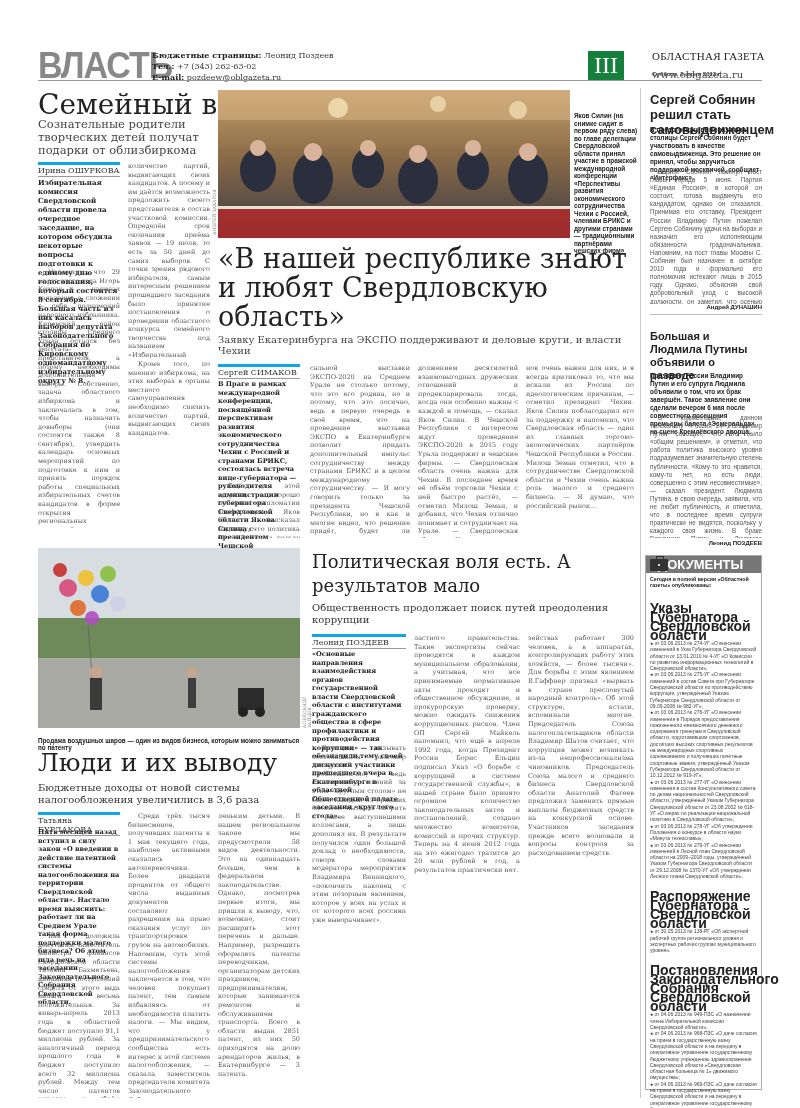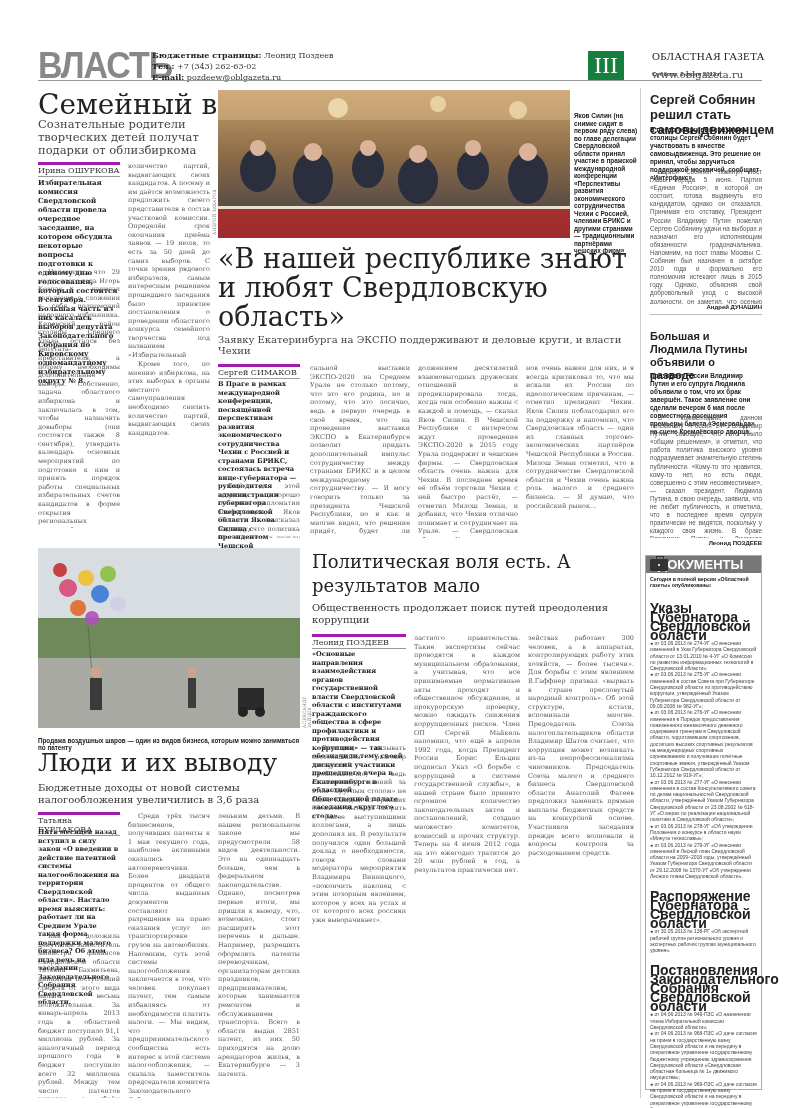--- a/index.html
+++ b/index.html
@@ -8,21 +8,21 @@
 .masthead-rule{position:absolute;left:38px;top:80px;width:724px;height:1px;background:#999}
 .section-title{left:38px;top:46px;font-family:"Liberation Sans",sans-serif;font-weight:bold;font-size:34px;color:#888;letter-spacing:-1px;transform:scaleY(1.1)}
 .editor{left:152px;top:50px;font-size:8px;line-height:10px;color:#333}
 .editor b{color:#222}
 .page-num{left:588px;top:51px;width:36px;height:29px;background:#15803d;color:#fff;font-size:24px;text-align:center;line-height:29px;font-family:"Liberation Serif",serif}
 .paper-name{left:652px;top:50px;font-size:11px;letter-spacing:.3px;font-family:"Liberation Serif",serif}
 .paper-url{left:652px;top:69px;font-size:10px;color:#444}
 .paper-date{left:652px;top:71px;font-size:6px;color:#444;font-family:"Liberation Sans",sans-serif;font-weight:bold}
 .h-big{font-family:"DejaVu Serif",serif;color:#222;line-height:1.05}
 .h-sub{font-family:"DejaVu Serif",serif;color:#444;line-height:1.12}
-.byline{font-size:8px;color:#333;border-top:3px solid #a21caf;border-bottom:1px solid #999;padding:1px 0}
+.byline{font-size:8px;color:#333;border-top:3px solid #0ea5e9;border-bottom:1px solid #999;padding:1px 0}
 .lead{font-size:7px;font-weight:bold;line-height:9px;color:#222}
 .body{font-size:6.5px;line-height:8.6px;color:#555;text-align:justify;overflow:hidden}
 .sans{font-family:"Liberation Sans",sans-serif}
 .photo{background:#6a5a45;overflow:hidden}
 .caption{font-family:"Liberation Sans",sans-serif;font-weight:bold;font-size:6.5px;color:#222}
 .credit{font-size:4.5px;color:#777;writing-mode:vertical-rl;transform:rotate(180deg)}
 .sidebar-rule{position:absolute;left:640px;top:88px;width:1px;height:1010px;background:#ccc}
 .doc-box{left:645px;top:555px;width:117px;height:535px;border:1px solid #aaa;background:#fff}
 .doc-head{height:17px;background:#777;color:#fff;font-family:"Liberation Sans",sans-serif;font-weight:bold;font-size:13px;line-height:17px;padding-left:12px;position:relative}
 .doc-icon{position:absolute;left:4px;top:3px;width:18px;height:12px;background:#333;border-radius:1px}

